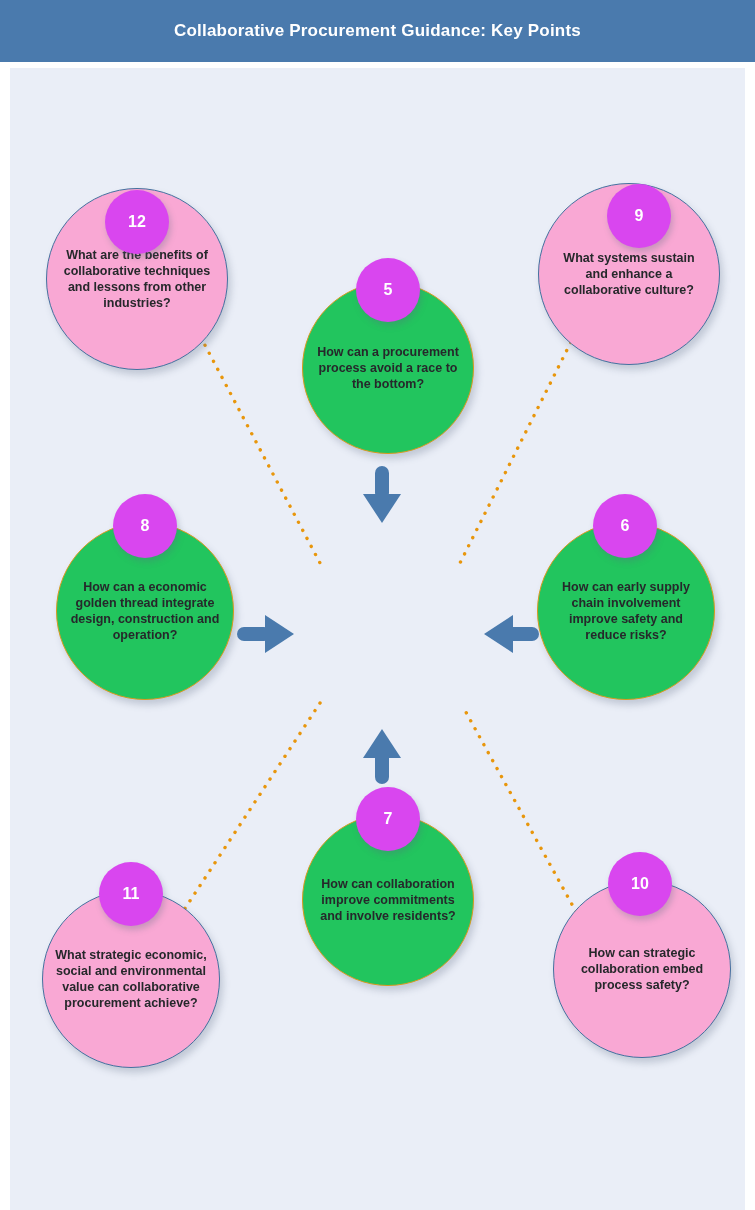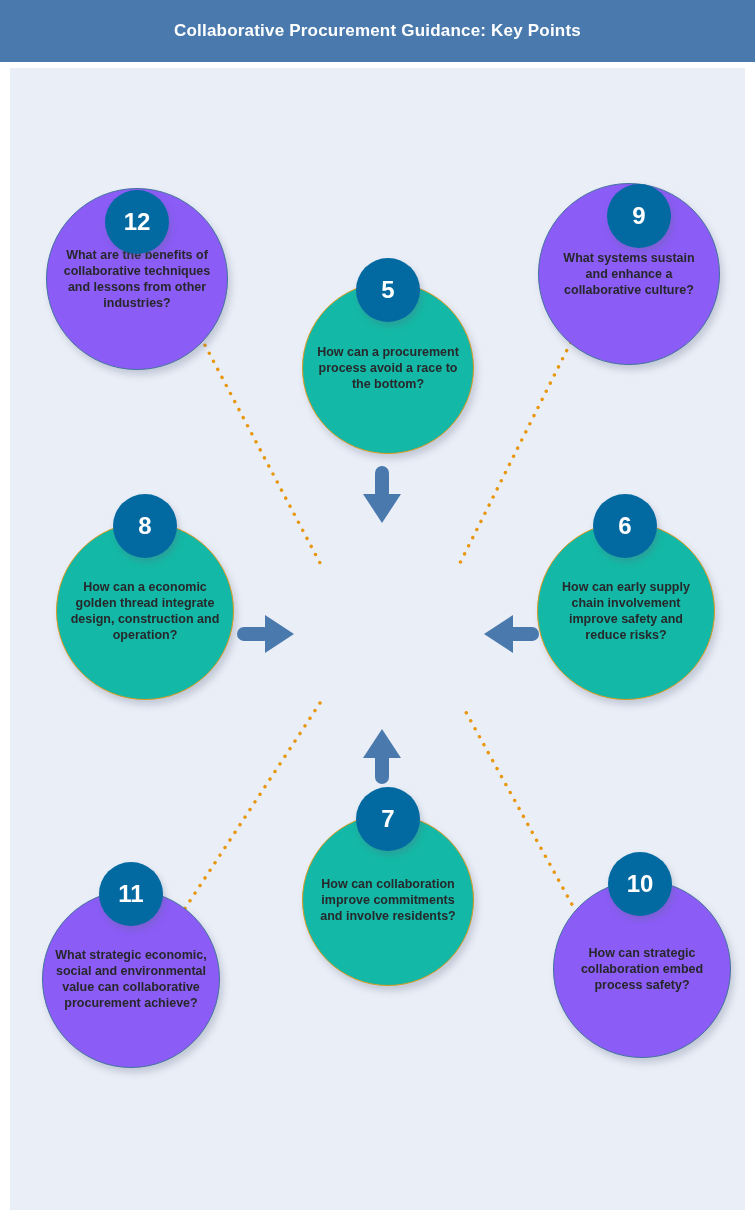--- a/index.html
+++ b/index.html
@@ -56,44 +56,44 @@
     position: absolute;
     border-radius: 50%;
     display: flex;
     align-items: center;
     justify-content: center;
     text-align: center;
     box-sizing: border-box;
     box-shadow: 3px 5px 7px rgba(90,105,130,0.28);
   }
   .bubble-blue {
-    background: #8b5cf6;
+    background: #f9a8d4;
     border: 1.5px solid #44719F;
   }
   .bubble-tan {
-    background: #14b8a6;
+    background: #22c55e;
     border: 1.5px solid #D99A1E;
   }
   .bubble-text {
     font-size: 12.5px;
     font-weight: bold;
     line-height: 1.28;
     color: #26282B;
     padding: 0 12px;
     font-family: "Liberation Sans", sans-serif;
   }
   .badge {
     position: absolute;
     border-radius: 50%;
-    background: #0369a1;
+    background: #d946ef;
     display: flex;
     align-items: center;
     justify-content: center;
     color: #ffffff;
-    font-size: 24px;
+    font-size: 16px;
     font-weight: bold;
     box-shadow: 2px 4px 6px rgba(90,105,130,0.30);
     z-index: 3;
     font-family: "Liberation Sans", sans-serif;
     text-align: center;
   }
   
   #center-circle {
     position: absolute;
     left: 289px;

